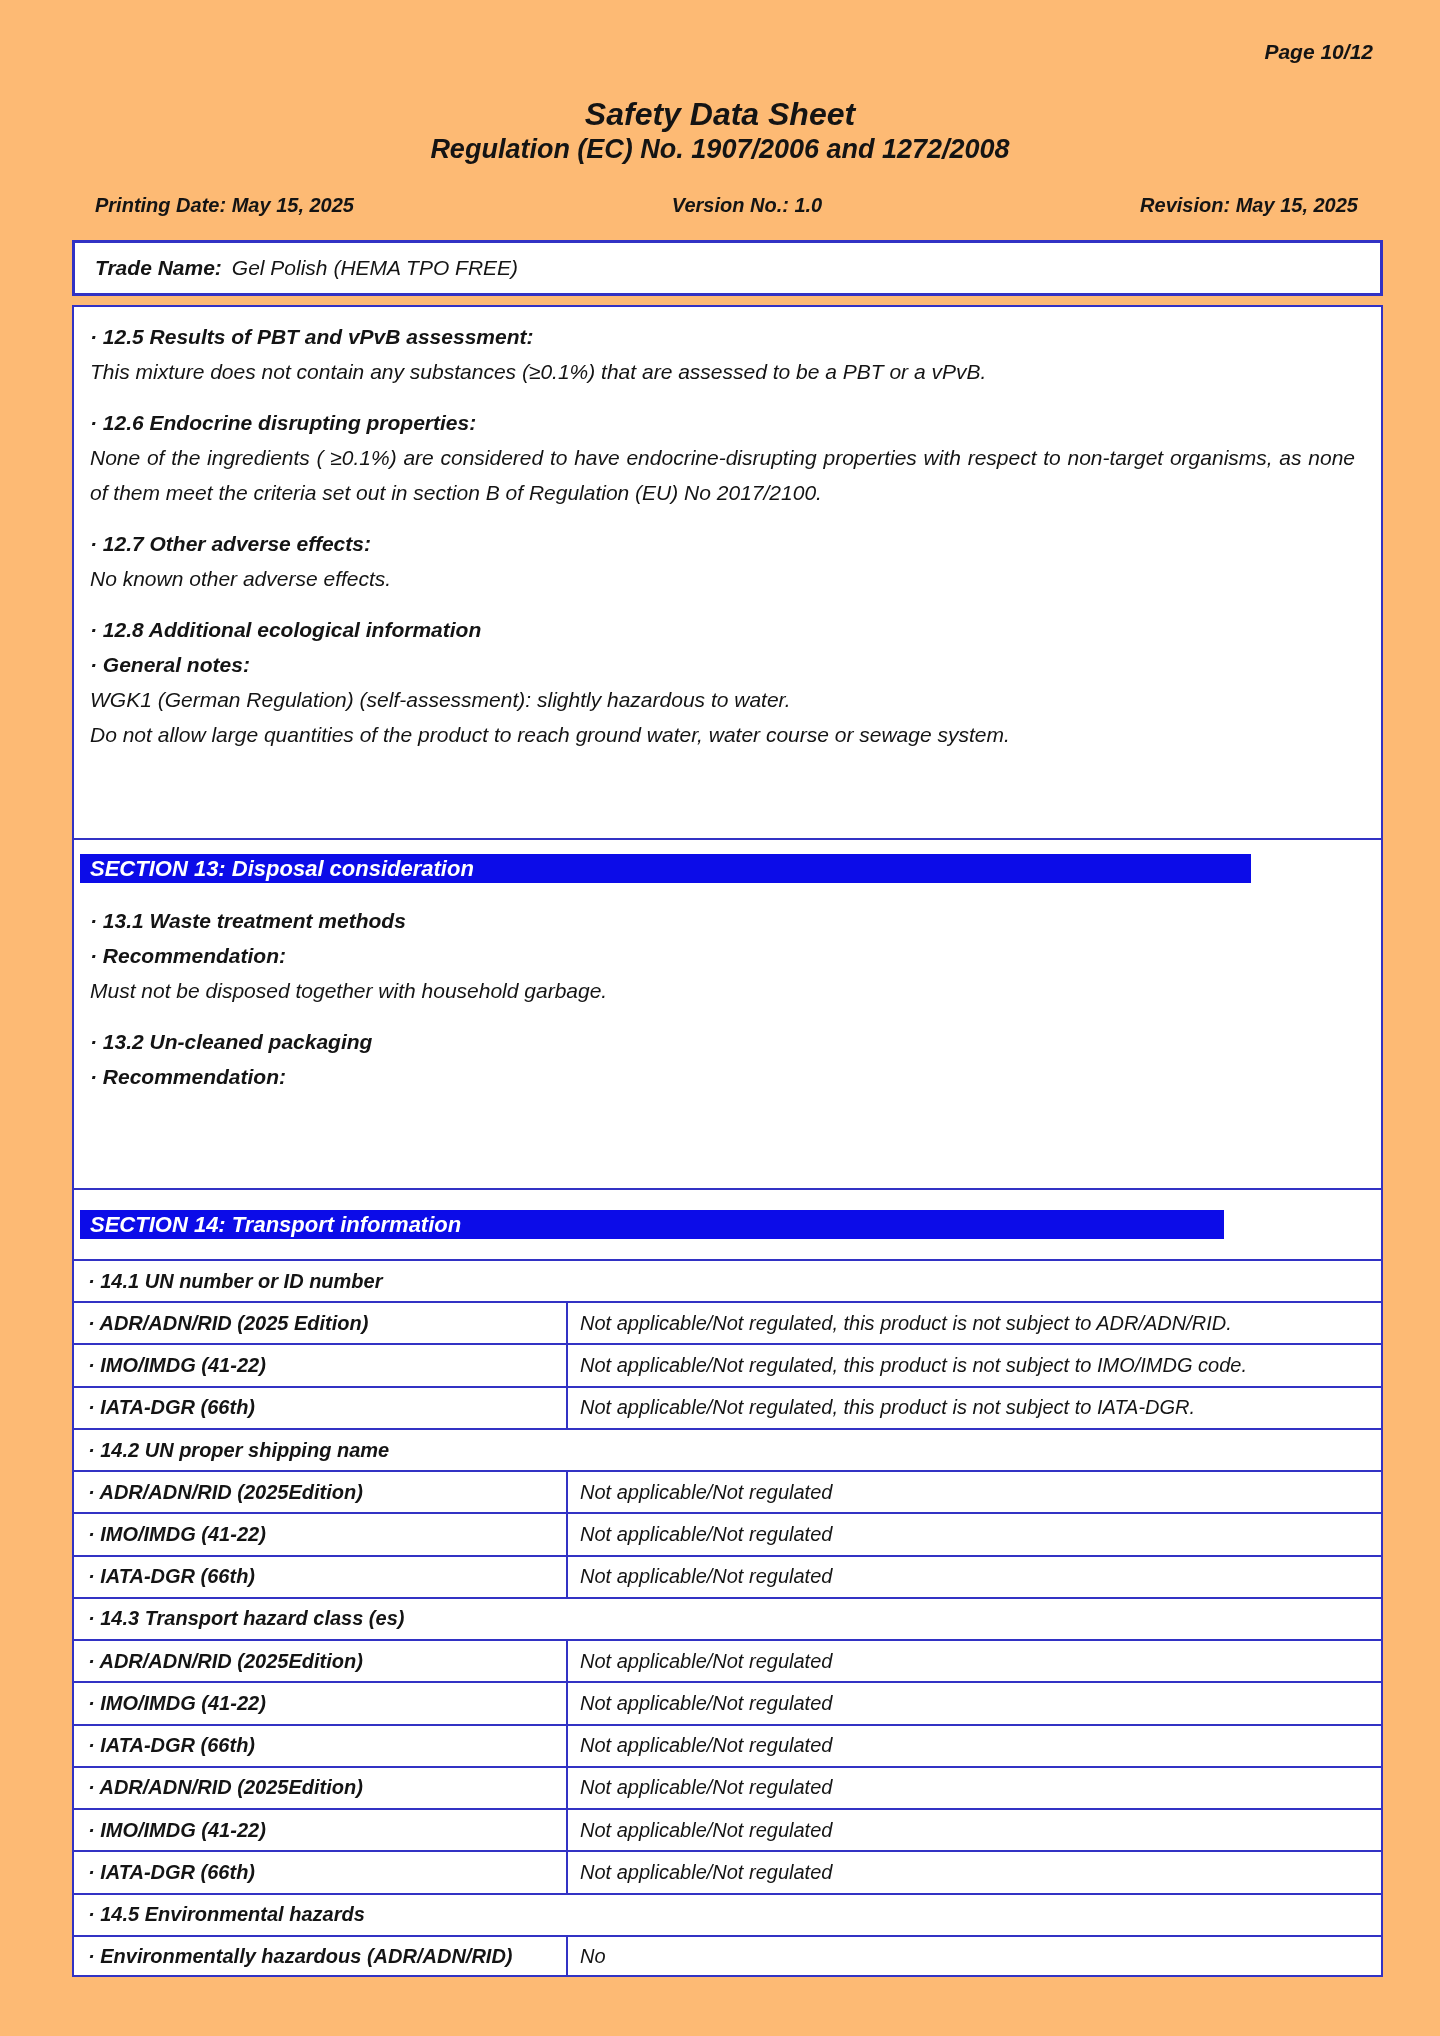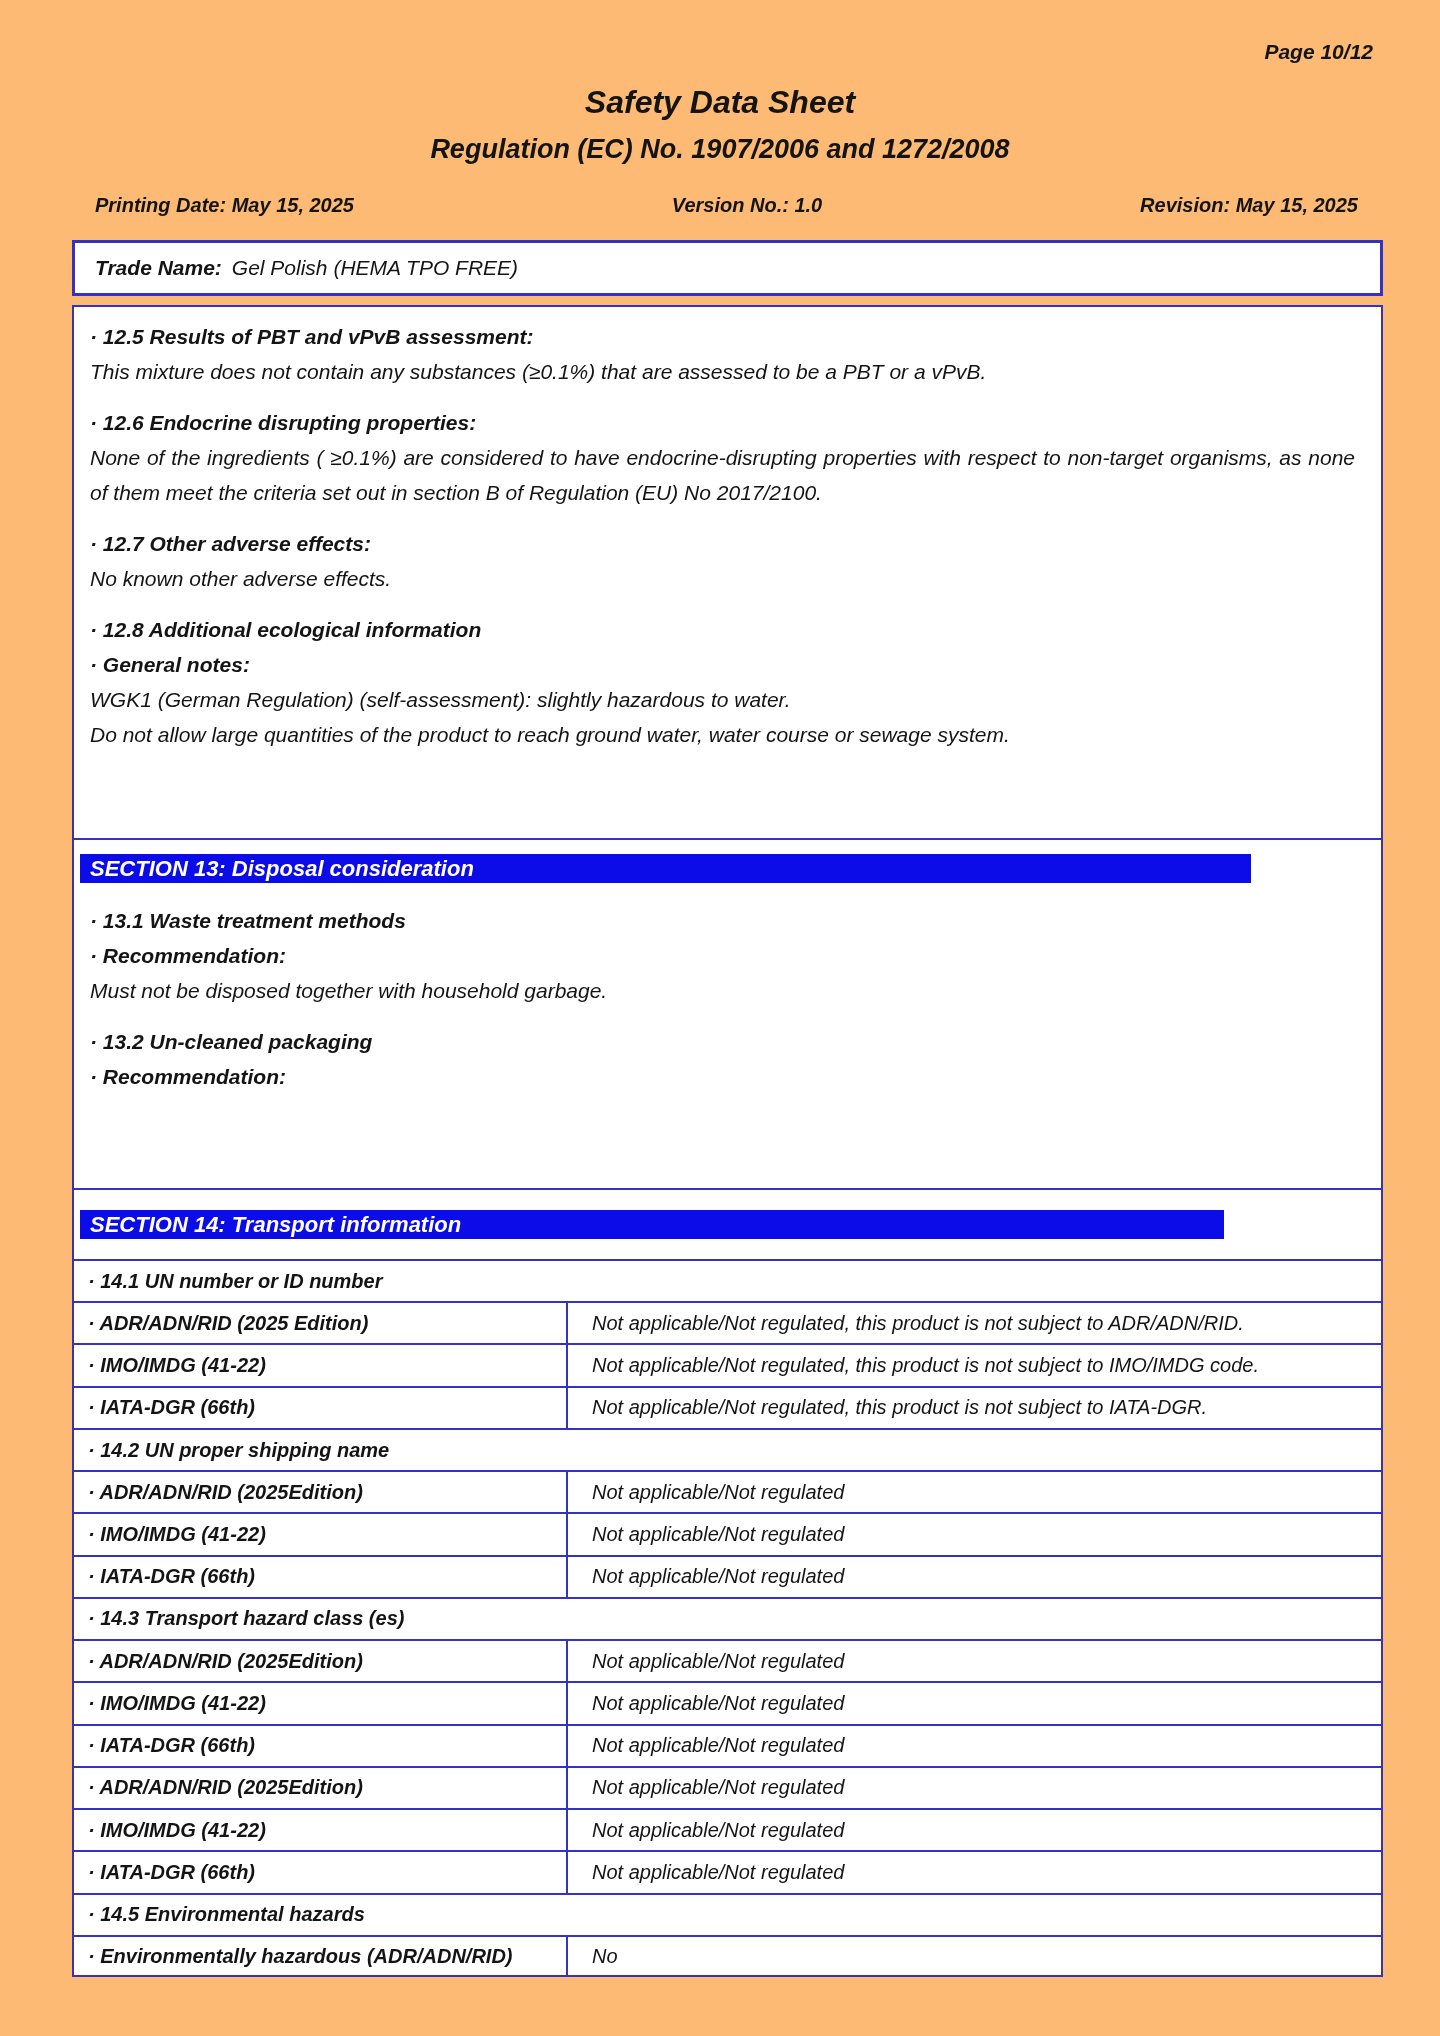--- a/index.html
+++ b/index.html
@@ -3,21 +3,21 @@
 <meta charset="utf-8">
 <style>
   html,body{margin:0;padding:0;background:#ffffff;}
   .page{
     position:relative;width:1440px;height:2036px;background:#fdba74;
     font-family:Liberation Sans, sans-serif;color:#141414;
     overflow:hidden;
   }
   
   .page-number{position:absolute;top:40px;right:67px;font-size:21px;font-weight:bold;font-style:italic;}
-  .doc-title{position:absolute;top:84px;left:0;width:100%;text-align:center;font-size:32px;font-weight:bold;font-style:italic;}
+  .doc-title{position:absolute;top:96px;left:0;width:100%;text-align:center;font-size:32px;font-weight:bold;font-style:italic;}
   .doc-subtitle{position:absolute;top:134px;left:0;width:100%;text-align:center;font-size:27px;font-weight:bold;font-style:italic;}
   .meta-row{position:absolute;top:194px;left:95px;right:82px;display:flex;justify-content:space-between;
     font-size:20px;font-weight:bold;font-style:italic;}
   
   .box{position:absolute;left:72px;width:1311px;border:2px solid #3232c4;box-sizing:border-box;background:#fff;}
   .trade-box{top:232px;height:56px;border-width:3px;display:flex;align-items:center;padding-left:20px;
     font-size:21px;font-style:italic;margin-top:8px;}
   .trade-box .lbl{font-weight:bold;margin-right:10px;}
   .box-a{top:305px;height:567px;padding:12px 26px 0 16px;}
   .box-b{top:838px;height:356px;padding:0 26px 0 0;}
@@ -33,21 +33,21 @@
     margin-top:14px;margin-left:6px;box-sizing:border-box;}
   .bar-13{width:1171px;margin-bottom:20px;}
   .bar-14{width:1144px;margin-top:20px;margin-bottom:20px;}
   
   .ttable{display:flex;flex-direction:column;height:716px;border-top:2px solid #3232c4;}
   .trow{flex:1 1 0;display:flex;align-items:stretch;box-sizing:border-box;}
   .trow:not(:last-child){border-bottom:2px solid #3232c4;}
   .tcell{display:flex;align-items:center;font-size:20px;font-style:italic;box-sizing:border-box;}
   .tcell.full{flex:1;font-weight:bold;padding-left:14px;}
   .tcell.label{width:492px;flex:none;font-weight:bold;padding-left:14px;}
-  .tcell.value{flex:1;border-left:2px solid #3232c4;padding-left:24px;}
+  .tcell.value{flex:1;border-left:2px solid #3232c4;padding-left:12px;}
 </style>
 </head>
 <body>
 
 <div class="page">
 
   <div class="page-number">Page 10/12</div>
   <div class="doc-title">Safety Data Sheet</div>
   <div class="doc-subtitle">Regulation (EC) No. 1907/2006 and 1272/2008</div>
 

